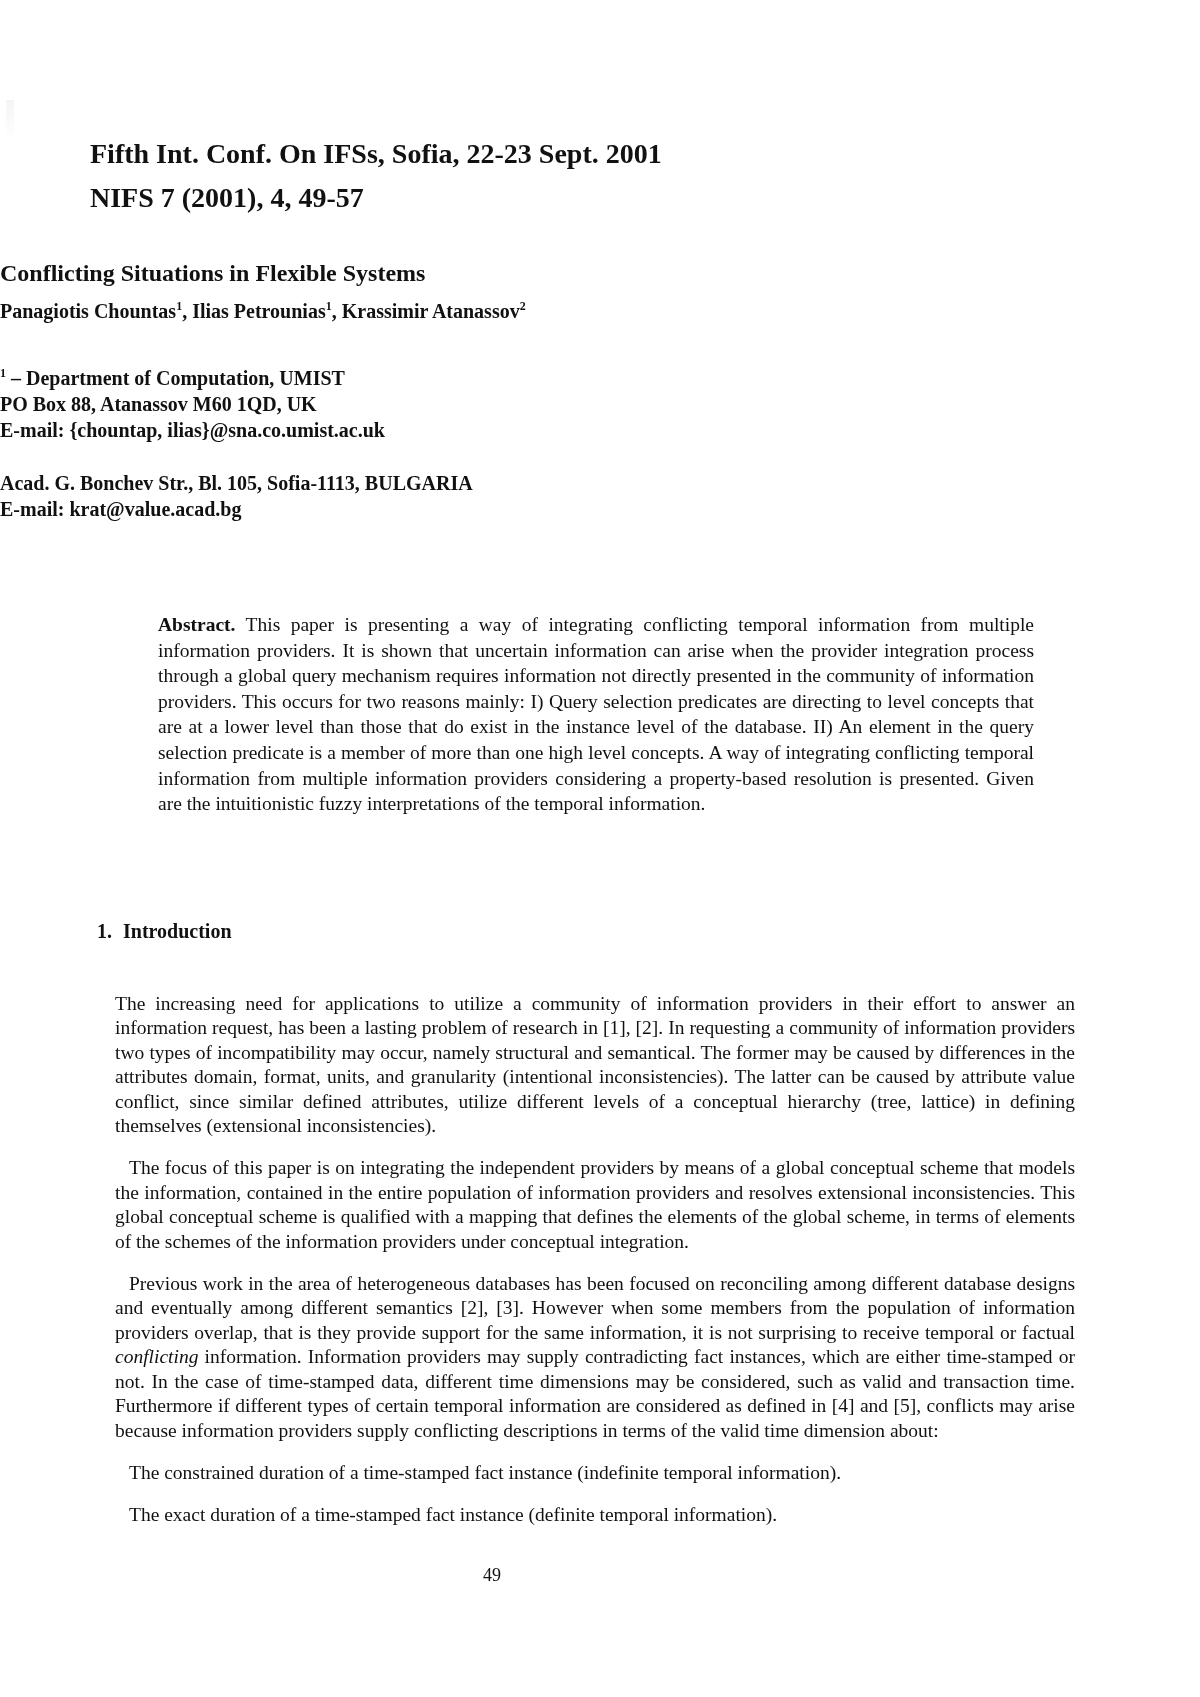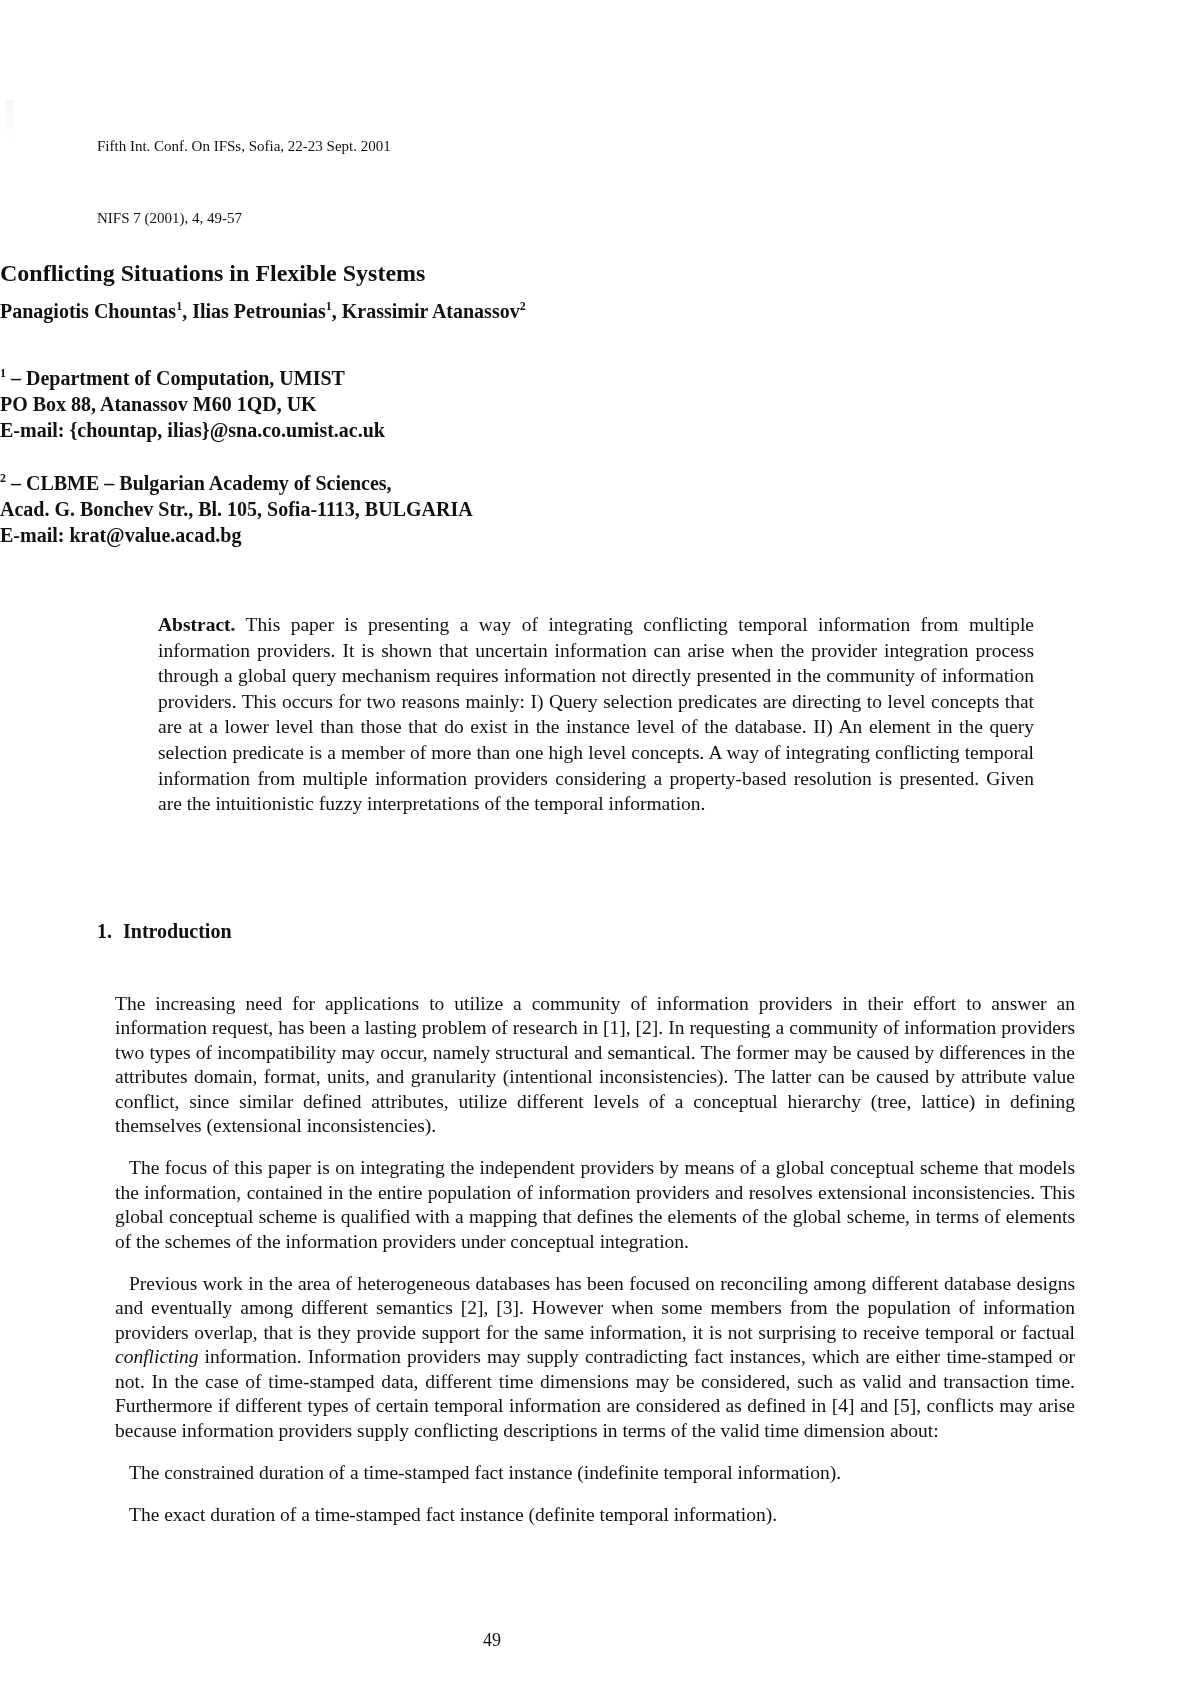--- a/index.html
+++ b/index.html
@@ -1,23 +1,23 @@
 <!DOCTYPE html>
 <html><head>
   <meta charset="utf-8">
   <style>
     html, body { margin: 0; padding: 0; }
     body {
       width: 1200px; height: 1697px; background: #ffffff; color: #111;
       font-family: "Liberation Serif", serif; position: relative; overflow: hidden;
     }
     .page { position: absolute; left: 0; top: 0; width: 1200px; height: 1697px; }
-    .hdr { position: absolute; left: 97px; font-weight: normal; font-size: 15px; }
+    .hdr { position: absolute; left: 90px; font-weight: bold; font-size: 28px; }
     #hdr1 { top: 138px; }
-    #hdr2 { top: 182px; margin-top: 28px; }
+    #hdr2 { top: 182px; }
     .center { position: absolute; left: 0; width: 1200px; text-align: left; font-weight: bold; }
     #title { top: 260px; font-size: 24px; }
     #authors { top: 300px; font-size: 20px; }
     .aff { font-size: 20px; line-height: 26px; }
     #aff1 { top: 365px; }
     #aff2 { top: 470px; }
     sup { font-size: 12px; vertical-align: super; line-height: 0; }
     #abstract {
       position: absolute; left: 158px; width: 876px; top: 612px;
       font-size: 19.5px; line-height: 25.6px; text-align: justify;
@@ -25,21 +25,21 @@
     #abstract b { font-weight: bold; }
     #sec1 { position: absolute; left: 97px; top: 920px; font-size: 20px; font-weight: bold; }
     #sec1 .num { display: inline-block; width: 26px; }
     #body {
       position: absolute; left: 97px; width: 996px; top: 974px;
       font-size: 19.5px; line-height: 24.4px; text-align: justify;
     }
     #body p { margin: 18px; }
     #body p.ind { text-indent: 14px; }
     #body p.item { text-indent: 14px; text-align: left; }
-    #pagenum { position: absolute; left: 0; width: 984px; top: 1630px; text-align: center; font-size: 18px; }
+    #pagenum { position: absolute; left: 0; width: 984px; top: 1565px; text-align: center; font-size: 18px; }
     .speck { position: absolute; left: 6px; top: 100px; width: 8px; height: 40px;
       background: linear-gradient(#eee, #fff); opacity: 0.6; }
   </style>
 </head>
 <body>
 
 <div class="page">
   <div class="speck"></div>
 
   <div id="hdr1" class="hdr">Fifth Int. Conf. On IFSs, Sofia, 22-23 Sept. 2001</div>
@@ -51,21 +51,20 @@
     <span>Panagiotis Chountas</span><sup>1</sup><span>, </span><span>Ilias Petrounias</span><sup>1</sup><span>, </span><span>Krassimir Atanassov</span><sup>2</sup>
   </div>
 
   <div id="aff1" class="center aff">
     <div><sup>1</sup><span> – Department of Computation, UMIST</span></div>
     <div>PO Box 88, Atanassov M60 1QD, UK</div>
     <div>E-mail: {chountap, ilias}@sna.co.umist.ac.uk</div>
   </div>
 
   <div id="aff2" class="center aff">
-    <div><sup>2</sup><span> – CLBME – Bulgarian Academy of Sciences,</span></div>
     <div>Acad. G. Bonchev Str., Bl. 105, Sofia-1113, BULGARIA</div>
     <div>E-mail: krat@value.acad.bg</div>
   </div>
 
   <div id="abstract"><b>Abstract.</b><span> This paper is presenting a way of integrating conflicting temporal information from multiple information providers. It is shown that uncertain information can arise when the provider integration process through a global query mechanism requires information not directly presented in the community of information providers. This occurs for two reasons mainly: I) Query selection predicates are directing to level concepts that are at a lower level than those that do exist in the instance level of the database. II) An element in the query selection predicate is a member of more than one high level concepts. A way of integrating conflicting temporal information from multiple information providers considering a property-based resolution is presented. Given are the intuitionistic fuzzy interpretations of the temporal information.</span></div>
 
   <div id="sec1"><span class="num">1.</span><span>Introduction</span></div>
 
   <div id="body">
     <p>The increasing need for applications to utilize a community of information providers in their effort to answer an information request, has been a lasting problem of research in [1], [2]. In requesting a community of information providers two types of incompatibility may occur, namely structural and semantical. The former may be caused by differences in the attributes domain, format, units, and granularity (intentional inconsistencies). The latter can be caused by attribute value conflict, since similar defined attributes, utilize different levels of a conceptual hierarchy (tree, lattice) in defining themselves (extensional inconsistencies).</p>

